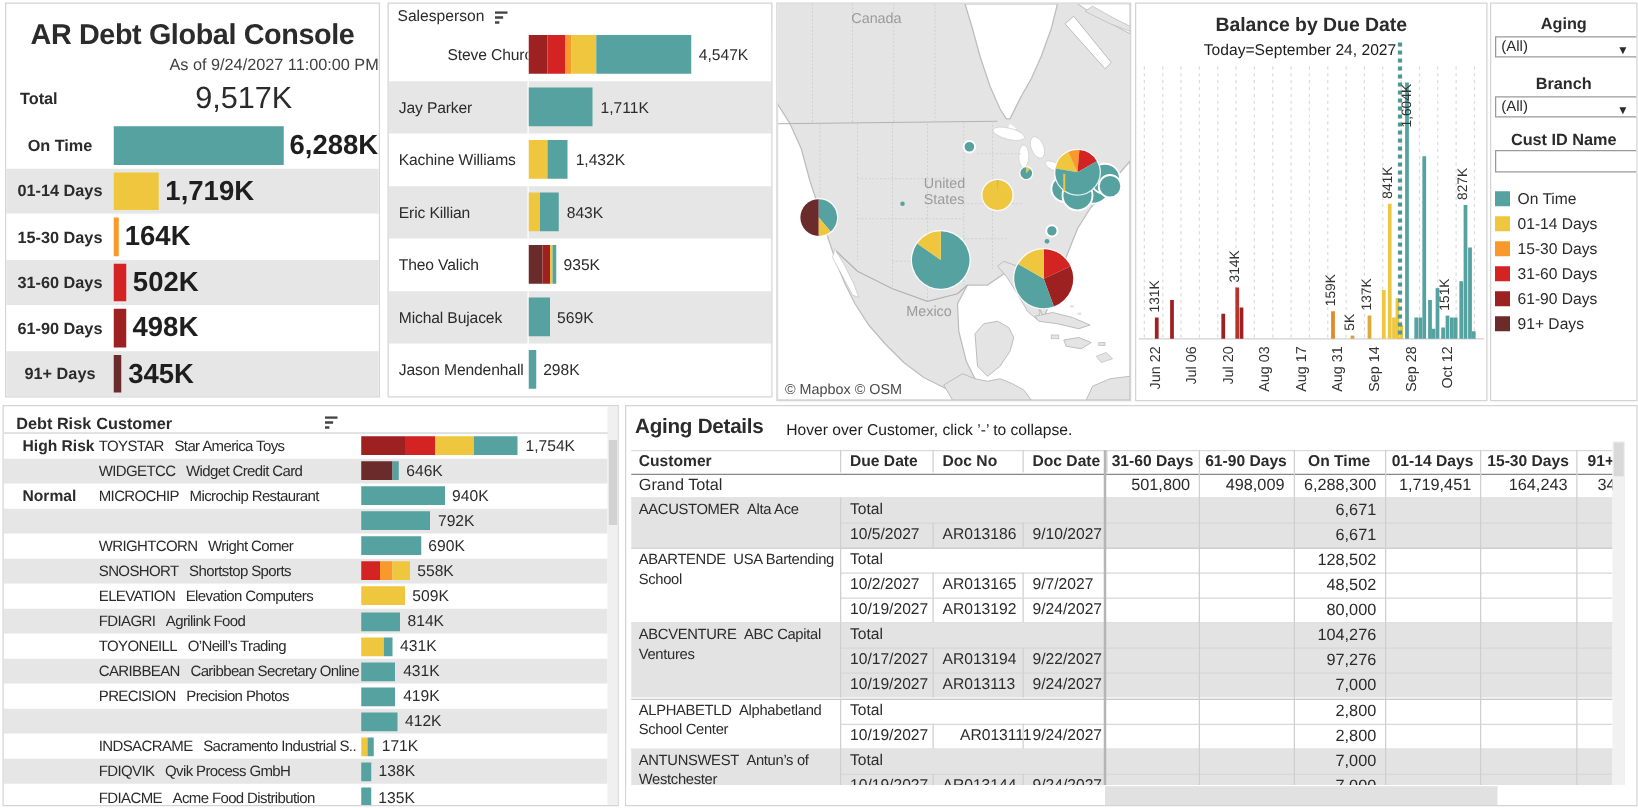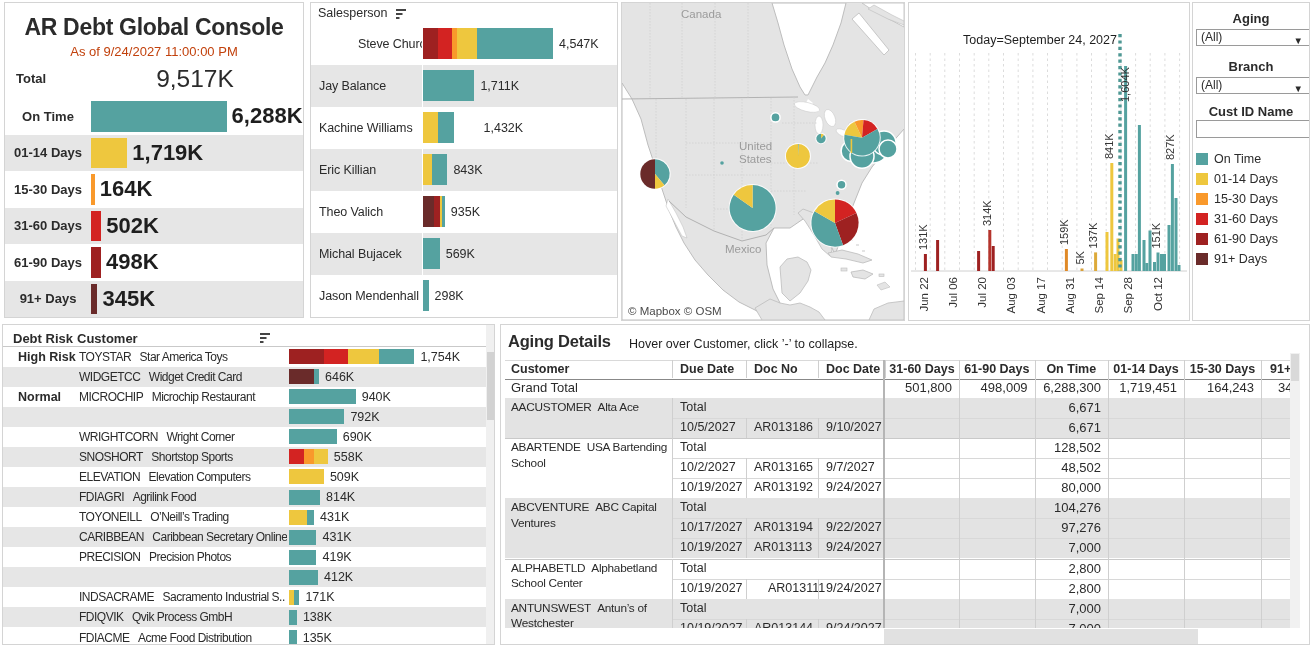--- a/index.html
+++ b/index.html
@@ -1,19 +1,19 @@
 <!DOCTYPE html>
 <html><head><meta charset="utf-8"><style>
 html,body{margin:0;padding:0;width:1310px;height:646px;background:#fff;overflow:hidden;font-family:"Liberation Sans",sans-serif;color:#2b2b2b;}
 .ab{position:absolute;}
 .panel{position:absolute;background:#fff;border:1px solid #d4d4d4;box-sizing:border-box;overflow:hidden;}
 </style></head><body>
 <div class="panel" style="left:4px;top:2px;width:300px;height:316px;">
 <div class="ab" style="left:0;top:11px;width:298px;text-align:center;font-size:23px;font-weight:bold;letter-spacing:-0.3px;">AR Debt Global Console</div>
-<div class="ab" style="left:0;top:41px;width:298px;text-align:center;font-size:13px;color:#c2410c;">As of 9/24/2027 11:00:00 PM</div>
+<div class="ab" style="left:0;top:41px;width:298px;text-align:right;font-size:13px;color:#404040;">As of 9/24/2027 11:00:00 PM</div>
 <div class="ab" style="left:11px;top:68px;font-size:13px;font-weight:bold;">Total</div>
 <div class="ab" style="left:80px;top:62px;width:220px;text-align:center;font-size:24.5px;">9,517K</div>
 <div class="ab" style="left:0;top:95.0px;width:298px;height:36.5px;background:#fff;"></div>
 <div class="ab" style="left:0;top:95.0px;width:86px;height:36.5px;display:flex;align-items:center;justify-content:center;font-weight:bold;font-size:13px;">On Time</div>
 <div class="ab" style="left:86.3px;top:98.0px;width:135.3px;height:30.5px;background:#55a2a0;"></div>
 <div class="ab" style="left:226.6px;top:95.0px;height:36.5px;display:flex;align-items:center;font-weight:bold;font-size:22px;color:#1e1e1e;">6,288K</div>
 <div class="ab" style="left:0;top:131.5px;width:298px;height:36.5px;background:#e6e6e6;"></div>
 <div class="ab" style="left:0;top:131.5px;width:86px;height:36.5px;display:flex;align-items:center;justify-content:center;font-weight:bold;font-size:13px;">01-14 Days</div>
 <div class="ab" style="left:86.3px;top:134.5px;width:36px;height:30.5px;background:#eec73e;"></div>
 <div class="ab" style="left:127.3px;top:131.5px;height:36.5px;display:flex;align-items:center;font-weight:bold;font-size:22px;color:#1e1e1e;">1,719K</div>
@@ -44,30 +44,30 @@
 <div class="ab" style="left:0;top:20.5px;width:306px;height:41.9px;background:#fff;"></div>
 <div class="ab" style="left:8px;top:20.5px;height:41.9px;display:flex;align-items:center;font-size:12.5px;letter-spacing:-0.1px;margin-left:39px;">Steve Church</div>
 <div class="ab" style="left:111px;top:20.5px;width:1px;height:41.9px;background:#fff;"></div>
 <div class="ab" style="left:112.0px;top:25.2px;width:14.5px;height:31px;background:#9e2121;"></div>
 <div class="ab" style="left:126.5px;top:25.2px;width:14.5px;height:31px;background:#d32322;"></div>
 <div class="ab" style="left:141.0px;top:25.2px;width:5.0px;height:31px;background:#f9992b;"></div>
 <div class="ab" style="left:146.0px;top:25.2px;width:20.0px;height:31px;background:#eec73e;"></div>
 <div class="ab" style="left:166.0px;top:25.2px;width:76.0px;height:31px;background:#55a2a0;"></div>
 <div class="ab" style="left:248.0px;top:20.5px;height:41.9px;display:flex;align-items:center;font-size:12.5px;">4,547K</div>
 <div class="ab" style="left:0;top:62.4px;width:306px;height:41.9px;background:#e6e6e6;"></div>
-<div class="ab" style="left:8px;top:62.4px;height:41.9px;display:flex;align-items:center;font-size:12.5px;letter-spacing:-0.1px;">Jay Balance</div>
+<div class="ab" style="left:8px;top:62.4px;height:41.9px;display:flex;align-items:center;font-size:12.5px;letter-spacing:-0.1px;">Jay Parker</div>
 <div class="ab" style="left:111px;top:62.4px;width:1px;height:41.9px;background:#fff;"></div>
 <div class="ab" style="left:112.0px;top:67.1px;width:51.4px;height:31px;background:#55a2a0;"></div>
 <div class="ab" style="left:169.4px;top:62.4px;height:41.9px;display:flex;align-items:center;font-size:12.5px;">1,711K</div>
 <div class="ab" style="left:0;top:104.4px;width:306px;height:41.9px;background:#fff;"></div>
 <div class="ab" style="left:8px;top:104.4px;height:41.9px;display:flex;align-items:center;font-size:12.5px;letter-spacing:-0.1px;">Kachine Williams</div>
 <div class="ab" style="left:111px;top:104.4px;width:1px;height:41.9px;background:#fff;"></div>
 <div class="ab" style="left:112.0px;top:109.1px;width:14.7px;height:31px;background:#eec73e;"></div>
 <div class="ab" style="left:126.7px;top:109.1px;width:16.8px;height:31px;background:#55a2a0;"></div>
-<div class="ab" style="left:149.5px;top:104.4px;height:41.9px;display:flex;align-items:center;font-size:12.5px;margin-left:23px;">1,432K</div>
+<div class="ab" style="left:149.5px;top:104.4px;height:41.9px;display:flex;align-items:center;font-size:12.5px;">1,432K</div>
 <div class="ab" style="left:0;top:146.3px;width:306px;height:41.9px;background:#e6e6e6;"></div>
 <div class="ab" style="left:8px;top:146.3px;height:41.9px;display:flex;align-items:center;font-size:12.5px;letter-spacing:-0.1px;">Eric Killian</div>
 <div class="ab" style="left:111px;top:146.3px;width:1px;height:41.9px;background:#fff;"></div>
 <div class="ab" style="left:112.0px;top:151.0px;width:9.0px;height:31px;background:#eec73e;"></div>
 <div class="ab" style="left:121.0px;top:151.0px;width:15.4px;height:31px;background:#55a2a0;"></div>
 <div class="ab" style="left:142.4px;top:146.3px;height:41.9px;display:flex;align-items:center;font-size:12.5px;">843K</div>
 <div class="ab" style="left:0;top:188.2px;width:306px;height:41.9px;background:#fff;"></div>
 <div class="ab" style="left:8px;top:188.2px;height:41.9px;display:flex;align-items:center;font-size:12.5px;letter-spacing:-0.1px;">Theo Valich</div>
 <div class="ab" style="left:111px;top:188.2px;width:1px;height:41.9px;background:#fff;"></div>
 <div class="ab" style="left:112.0px;top:192.9px;width:11.1px;height:31px;background:#6a2b2a;"></div>
@@ -168,20 +168,21 @@
       <path d="M199,135.5 L199.00,130.80 A4.7,4.7 0 0 1 202.02,131.90 Z" fill="#eec73e"></path>
       <path d="M199,135.5 L202.02,131.90 A4.7,4.7 0 1 1 199.00,130.80 Z" fill="#55a2a0"></path>
 <circle cx="100" cy="160" r="1.8" fill="#55a2a0"></circle>
 <circle cx="219.5" cy="181.7" r="4.5" fill="#55a2a0" stroke="#fff" stroke-width="1.5"></circle>
 <circle cx="215.6" cy="190" r="1.9" fill="#55a2a0"></circle>
 <rect x="3" y="301" width="92" height="14" fill="rgba(255,255,255,0.75)"></rect>
 <text x="6" y="312" font-size="11.5" fill="#4a4a4a" font-family="Liberation Sans">© Mapbox © OSM</text>
 </svg>
   </div>
 <div class="panel" style="left:908px;top:2px;width:282px;height:319px;">
+<div class="ab" style="left:0;top:9px;width:280px;text-align:center;font-size:15.5px;font-weight:bold;">Balance by Due Date</div>
 <div class="ab" style="left:0;top:30px;width:262px;text-align:center;font-size:12.5px;color:#1e1e1e;">Today=September 24, 2027</div>
 <svg class="ab" style="left:0;top:0;" width="280" height="317" viewBox="0 0 280 317">
 <path d="M6.5,50 L6.5,268.0" stroke="#dcdcdc" stroke-width="1" stroke-dasharray="2.5,3"></path>
 <path d="M21.2,50 L21.2,268.0" stroke="#dcdcdc" stroke-width="1" stroke-dasharray="2.5,3"></path>
 <path d="M35.8,50 L35.8,268.0" stroke="#dcdcdc" stroke-width="1" stroke-dasharray="2.5,3"></path>
 <path d="M50.5,50 L50.5,268.0" stroke="#dcdcdc" stroke-width="1" stroke-dasharray="2.5,3"></path>
 <path d="M65.2,50 L65.2,268.0" stroke="#dcdcdc" stroke-width="1" stroke-dasharray="2.5,3"></path>
 <path d="M79.8,50 L79.8,268.0" stroke="#dcdcdc" stroke-width="1" stroke-dasharray="2.5,3"></path>
 <path d="M94.5,50 L94.5,268.0" stroke="#dcdcdc" stroke-width="1" stroke-dasharray="2.5,3"></path>
 <path d="M109.2,50 L109.2,268.0" stroke="#dcdcdc" stroke-width="1" stroke-dasharray="2.5,3"></path>

